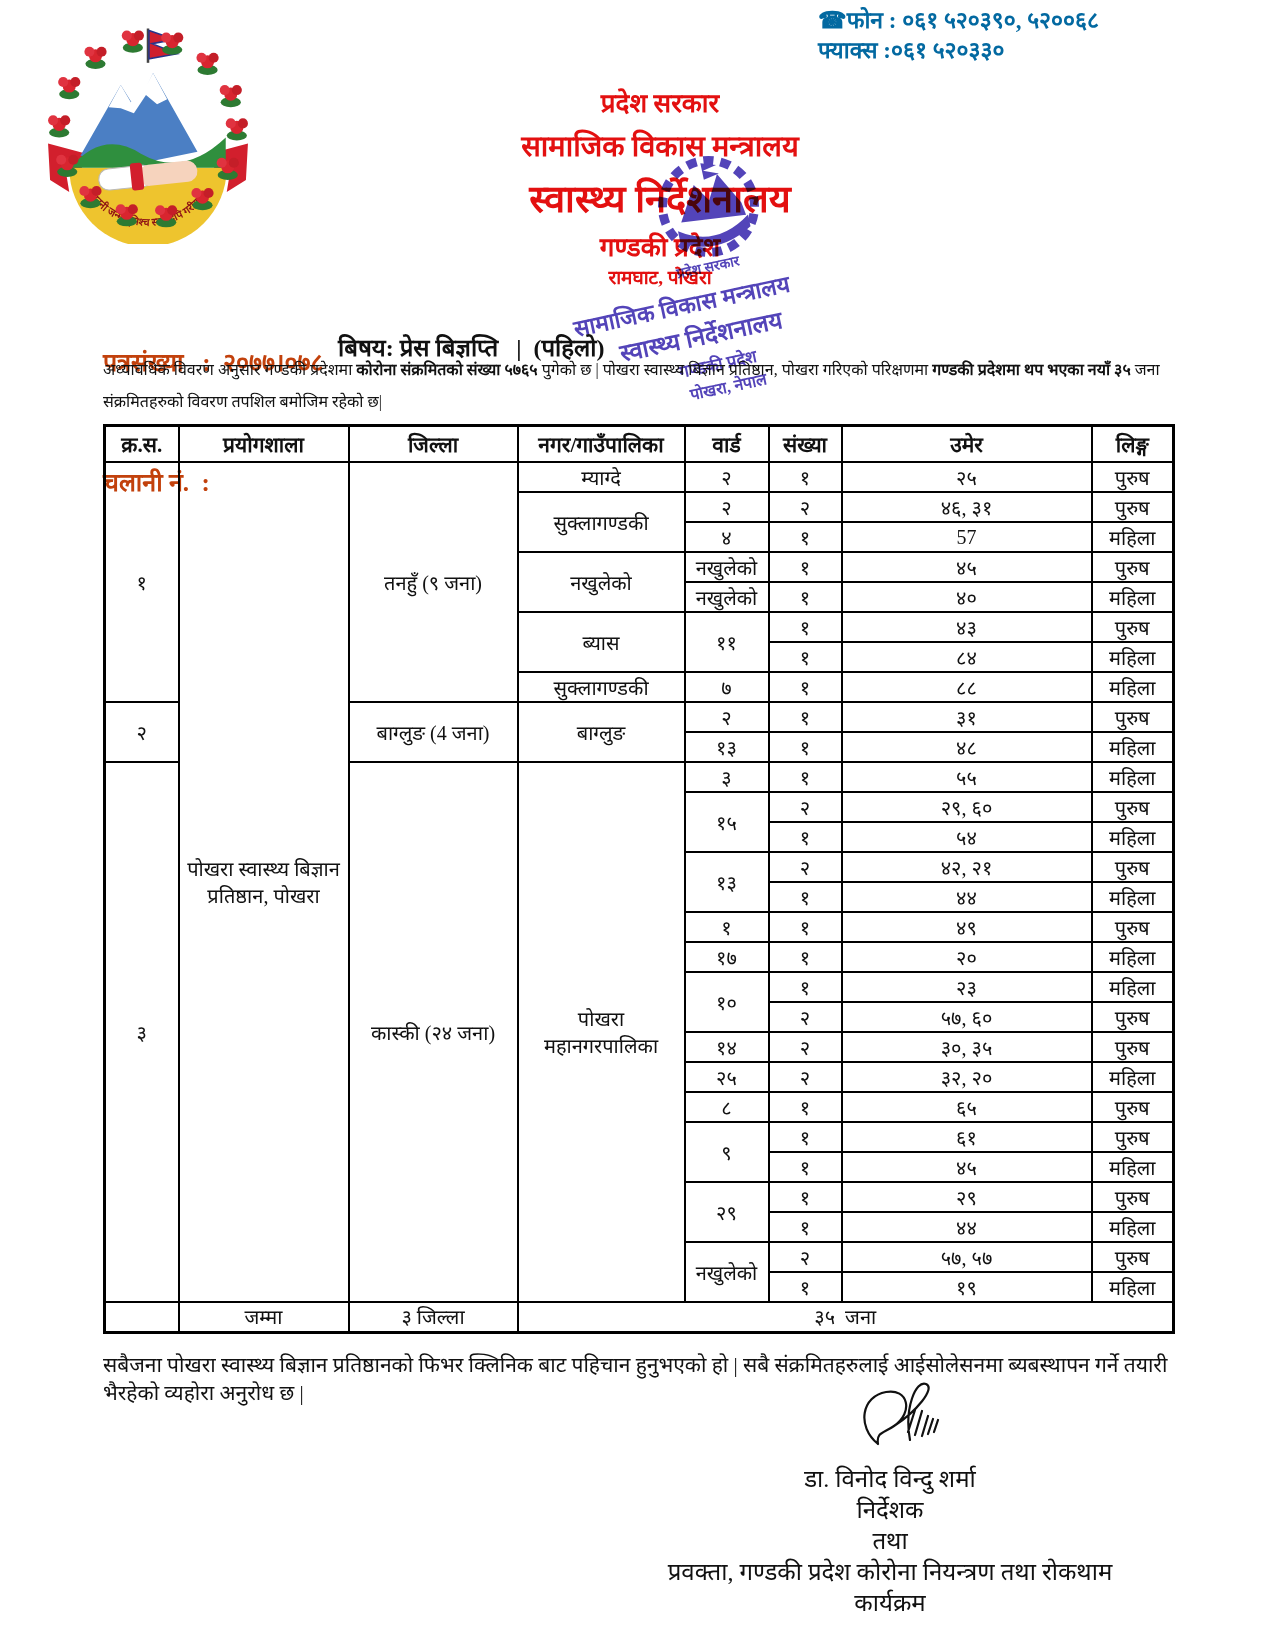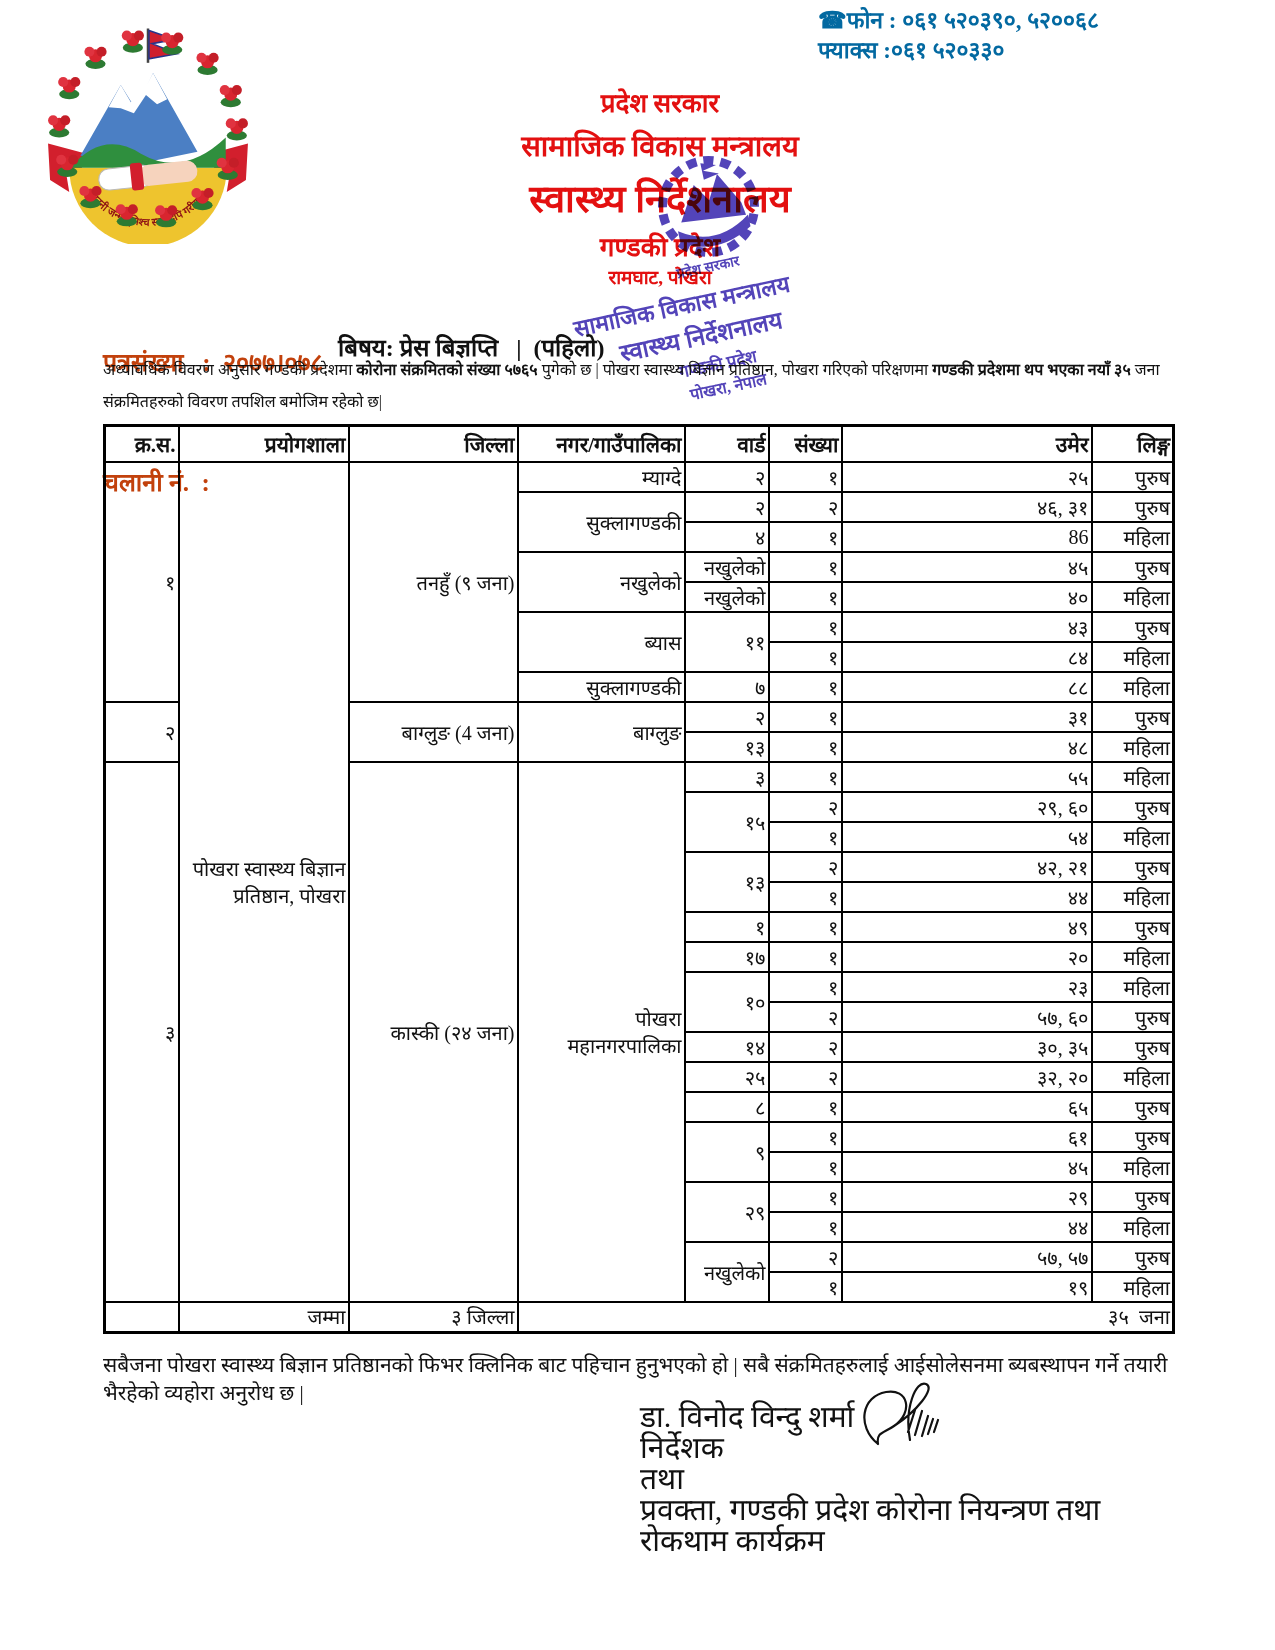--- a/index.html
+++ b/index.html
@@ -12,31 +12,31 @@
   .hc1{font-size:26px;}
   .hc2{font-size:29px;margin-top:5px;}
   .hc3{font-size:38px;margin-top:7px;}
   .hc4{font-size:26px;margin-top:5px;}
   .hc5{font-size:19px;font-family:Liberation Serif, serif;}
   .stamp{position:absolute;left:545px;top:148px;width:460px;height:260px;mix-blend-mode:multiply;opacity:.95;}
   .ref{position:absolute;left:103px;top:263px;font-size:25px;font-weight:bold;color:#c2410c;line-height:40px;white-space:pre;}
   .subject{position:absolute;left:338px;top:330px;font-size:24px;font-weight:bold;white-space:pre;}
   .para{position:absolute;left:103px;top:354px;width:1072px;font-size:16px;line-height:32px;text-align:left;}
   table.cases{position:absolute;left:103px;top:424px;width:1069px;border-collapse:collapse;table-layout:fixed;
-              text-align:right;font-size:20px;}
+              text-align:center;font-size:20px;}
   table.cases td, table.cases th{border:2px solid #000;padding:0 2px;vertical-align:middle;}
   table.cases{border:3px solid #000;}
   table.cases th{font-size:21px;font-weight:bold;height:34px;}
   table.cases tr{height:30px;}
   tr.total-row{height:38px;}
   tr.total-row td{font-weight:normal;margin-top:10px;}
   .pre{white-space:pre;}
   .note{position:absolute;left:103px;top:1350px;width:1075px;font-size:21px;}
   .sig-scribble{position:absolute;left:848px;top:1382px;width:140px;height:84px;}
-  .sig-block{position:absolute;left:640px;top:1401px;width:500px;text-align:left;font-size:30px;line-height:31px;}
+  .sig-block{position:absolute;left:640px;top:1464px;width:500px;text-align:center;font-size:24px;line-height:31px;}
   .date-line{position:absolute;left:112px;top:1536px;font-size:22px;font-weight:bold;}
 </style>
 </head>
 <body>
 
 <div class="page">
 
   <svg class="emblem" viewBox="0 0 210 215">
     <path d="M6,116 L44,126 L36,150 L24,146 L27,164 L8,152 Z" fill="#d21f2d"></path>
     <path d="M204,116 L166,126 L174,150 L186,146 L183,164 L202,152 Z" fill="#d21f2d"></path>
@@ -214,21 +214,21 @@
     <tr>
       <td rowspan="2">सुक्लागण्डकी</td>
       <td>२</td>
       <td>२</td>
       <td>४६, ३१</td>
       <td>पुरुष</td>
     </tr>
     <tr>
       <td>४</td>
       <td>१</td>
-      <td>86</td>
+      <td>57</td>
       <td>महिला</td>
     </tr>
     <tr>
       <td rowspan="2">नखुलेको</td>
       <td>नखुलेको</td>
       <td>१</td>
       <td>४५</td>
       <td>पुरुष</td>
     </tr>
     <tr>

